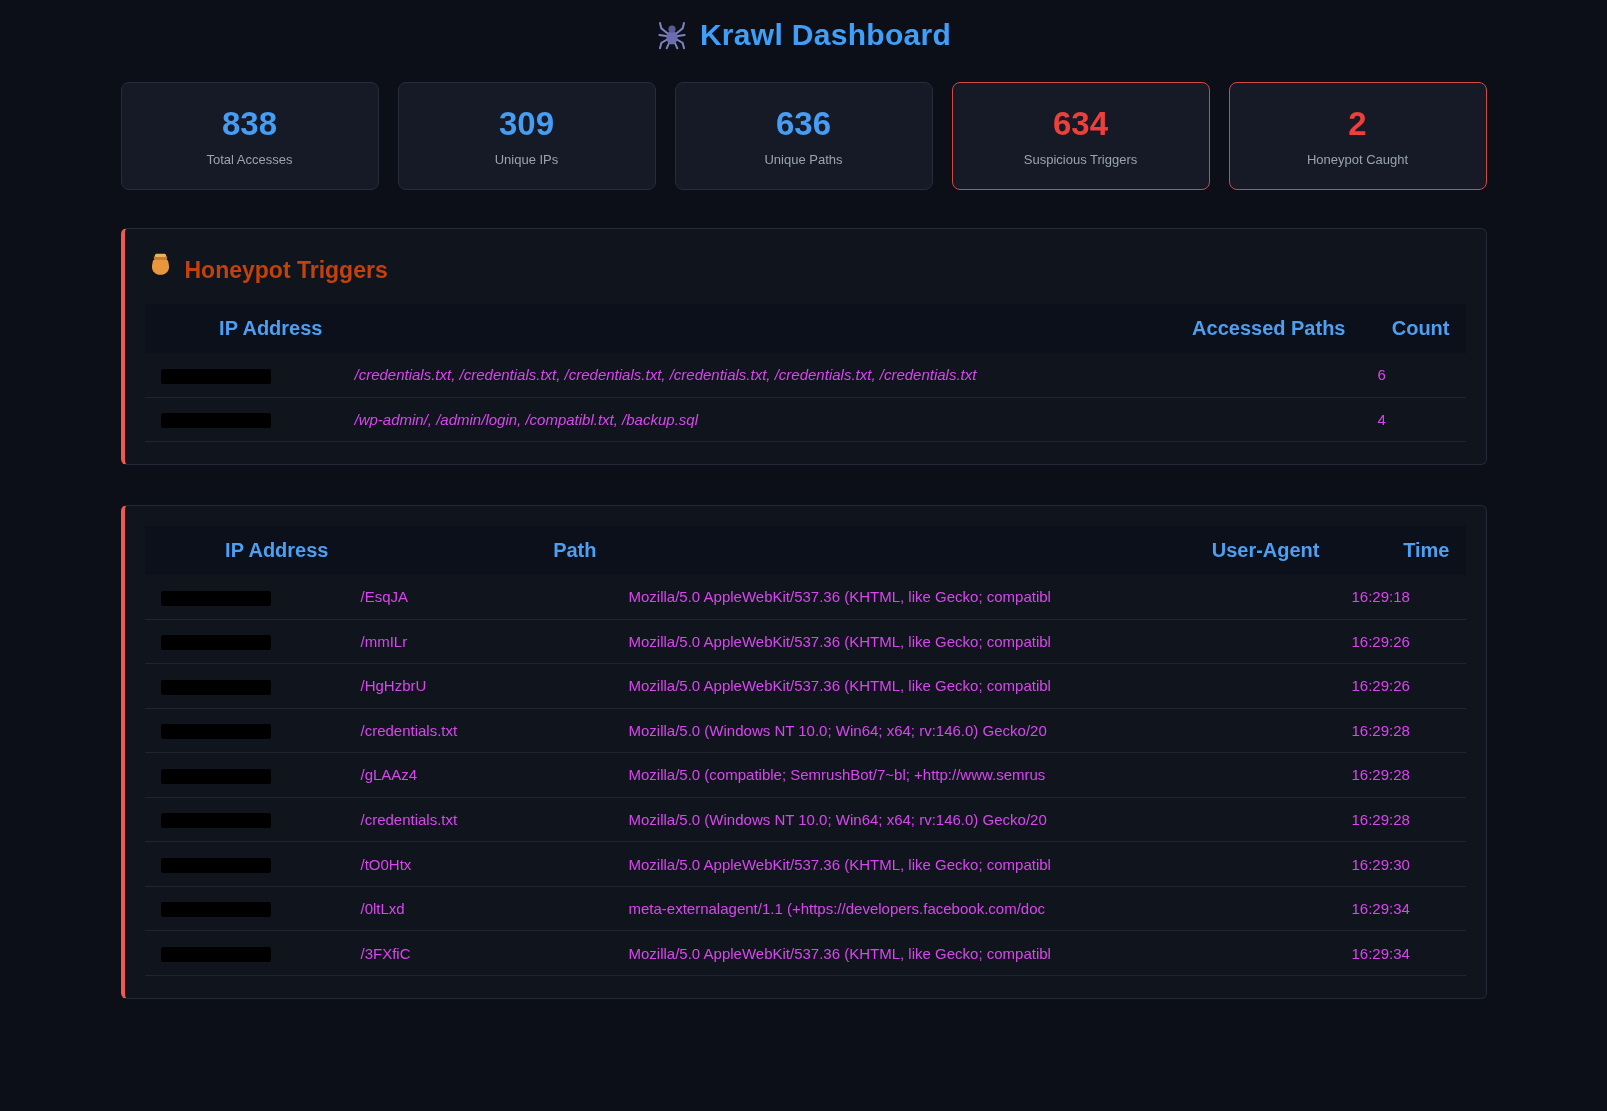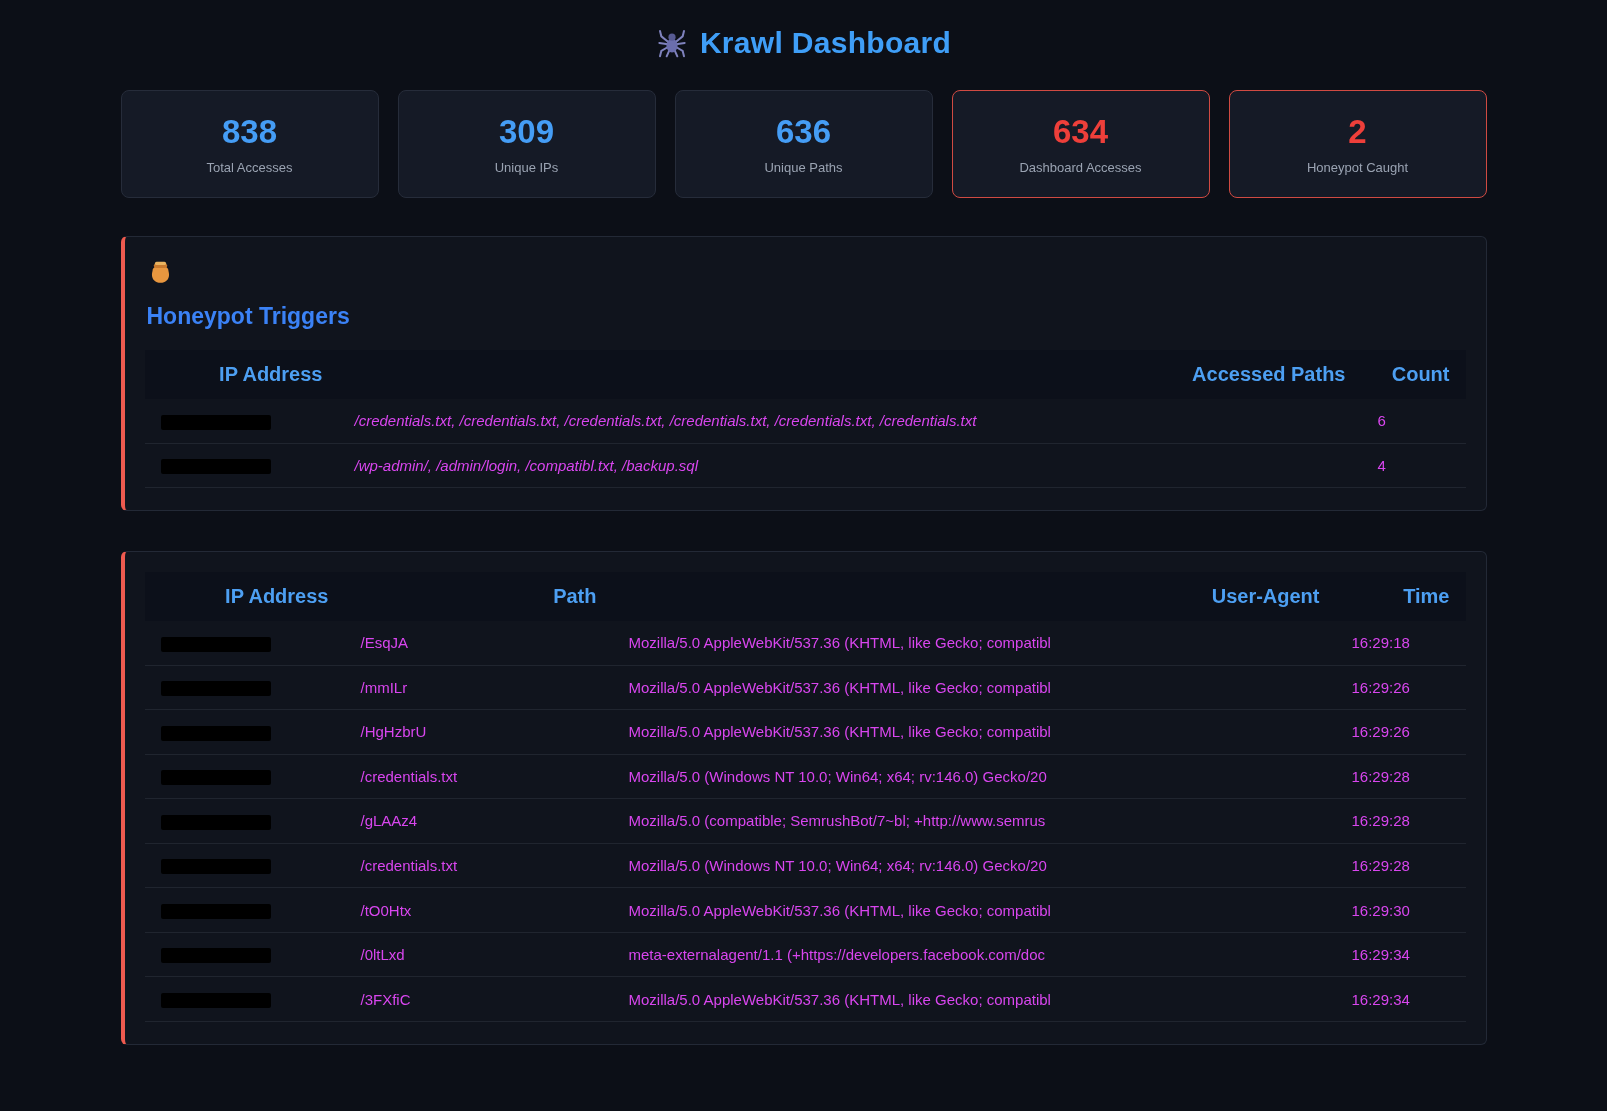--- a/index.html
+++ b/index.html
@@ -8,21 +8,21 @@
     padding: 0;
     width: 1607px;
     height: 1111px;
     overflow: hidden;
     background: #0c0f17;
     font-family: "Liberation Sans", "DejaVu Sans", sans-serif;
     color: #dde1e8;
   }
   .container {
     width: 1366px;
-    margin: 8px auto;
+    margin: 0 auto;
     padding-top: 14px;
   }
   
   .app-header {
     display: flex;
     align-items: center;
     justify-content: center;
     gap: 12px;
     margin: 4px 0 30px 0;
   }
@@ -65,27 +65,26 @@
   .panel {
     background: #10141d;
     border: 1px solid #232936;
     border-left: 4px solid #ee5a4f;
     border-radius: 6px;
     padding: 20px 20px 22px 20px;
     margin-bottom: 40px;
   }
   .panel-title {
     display: flex;
-    align-items: flex-start;
+    align-items: flex-end;
     gap: 11px;
     font-size: 23px;
     font-weight: bold;
-    color: #3b82f6;
+    color: #c2410c;
     margin: 2px 0 20px 2px;
-    flex-direction: column;
   }
   
   table {
     width: 100%;
     border-collapse: collapse;
     table-layout: fixed;
   }
   thead tr { background: #0c101a; }
   th {
     text-align: right;
@@ -153,21 +152,21 @@
       <div class="stat-card blue">
         <div class="stat-value">309</div>
         <div class="stat-label">Unique IPs</div>
       </div>
       <div class="stat-card blue">
         <div class="stat-value">636</div>
         <div class="stat-label">Unique Paths</div>
       </div>
       <div class="stat-card red">
         <div class="stat-value">634</div>
-        <div class="stat-label">Dashboard Accesses</div>
+        <div class="stat-label">Suspicious Triggers</div>
       </div>
       <div class="stat-card red">
         <div class="stat-value">2</div>
         <div class="stat-label">Honeypot Caught</div>
       </div>
     </div>
 
   <section class="panel">
     <div class="panel-title">
       <span>

